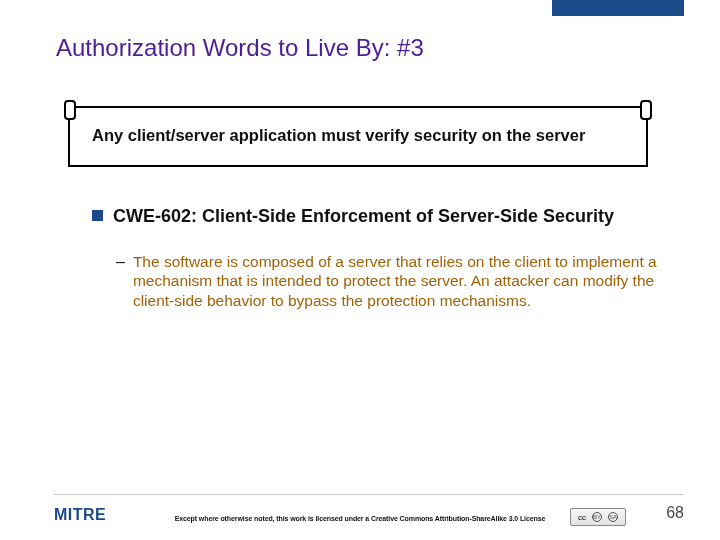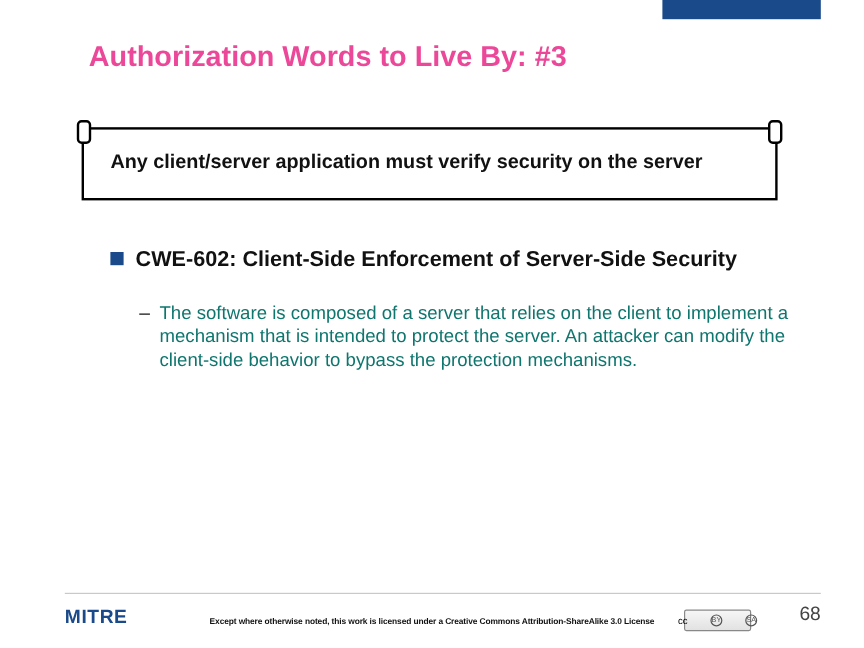--- a/index.html
+++ b/index.html
@@ -1,36 +1,36 @@
 <!DOCTYPE html>
 <html><head>
 <meta charset="utf-8">
 <style>
   * { box-sizing: border-box; margin: 0; padding: 0; }
   html, body { width: 720px; height: 540px; background: #fff; font-family: Arial, Helvetica, sans-serif; overflow: hidden; }
   .slide { position: relative; width: 720px; height: 540px; }
   .accent-bar { position: absolute; top: 0; right: 36px; width: 132px; height: 16px; background: #1a4a8a; }
-  .title { position: absolute; top: 34px; left: 56px; font-size: 24px; font-weight: bold; color: #ec4899; margin-left: 18px; }
+  .title { position: absolute; top: 34px; left: 56px; font-size: 24px; font-weight: normal; color: #4c1d95; }
   .scroll-wrap { position: absolute; top: 106px; left: 68px; width: 580px; }
   .scroll-end { position: absolute; top: -6px; width: 12px; height: 20px; border: 2px solid #000; border-radius: 4px; background: #fff; }
   .scroll-end.le { left: -4px; }
   .scroll-end.ri { right: -4px; }
   .scroll-body { border: 2px solid #000; background: #fff; padding: 18px 22px 20px 22px; font-size: 16.5px; font-weight: bold; color: #111; }
   .bullet-block { position: absolute; top: 205px; left: 92px; width: 575px; }
   .row1 { display: flex; align-items: flex-start; gap: 10px; }
   .sq { width: 11px; height: 11px; background: #1a4a8a; margin-top: 5px; flex: none; }
   .b1text { font-size: 18px; font-weight: bold; color: #111; line-height: 1.25; }
   .sub { margin-top: 24px; margin-left: 24px; display: flex; gap: 8px; }
   .dash { flex: none; font-size: 16px; color: #111; line-height: 1.25; }
-  .subtext { font-size: 15.5px; color: #0f766e; line-height: 1.28; }
+  .subtext { font-size: 15.5px; color: #a16207; line-height: 1.28; }
   .footer-rule { position: absolute; left: 54px; right: 36px; bottom: 45px; height: 1px; background: #c9c9c9; }
   .logo { position: absolute; left: 54px; bottom: 16px; font-weight: bold; font-size: 16px; color: #1a4a8a; letter-spacing: 0.5px; font-family: Arial, sans-serif; }
   .logo .m { display:inline-block;margin-top:28px; }
   .license { position: absolute; bottom: 18px; left: 0; right: 0; text-align: center; font-size: 7px; color: #111; font-weight: bold; letter-spacing: -0.1px; }
-  .cc-badge { position: absolute; bottom: 14px; left: 570px; width: 56px; height: 18px; border: 1px solid #888; border-radius: 2px; display: flex; align-items: center; justify-content: center; gap: 19px; font-size: 8px; background: linear-gradient(#f6f6f6,#e2e2e2); }
+  .cc-badge { position: absolute; bottom: 14px; left: 570px; width: 56px; height: 18px; border: 1px solid #888; border-radius: 2px; display: flex; align-items: center; justify-content: center; gap: 6px; font-size: 8px; background: linear-gradient(#f6f6f6,#e2e2e2); }
   .cc-badge .circ { width: 10px; height: 10px; border: 1px solid #555; border-radius: 50%; display:inline-flex; align-items:center; justify-content:center; font-size:6px; color:#555; }
   .pagenum { position: absolute; right: 36px; bottom: 18px; font-size: 16px; color: #444; }
 </style>
 </head>
 <body>
 
 <div class="slide">
   <div class="accent-bar"></div>
 
   <h1 class="title">Authorization Words to Live By: #3</h1>

